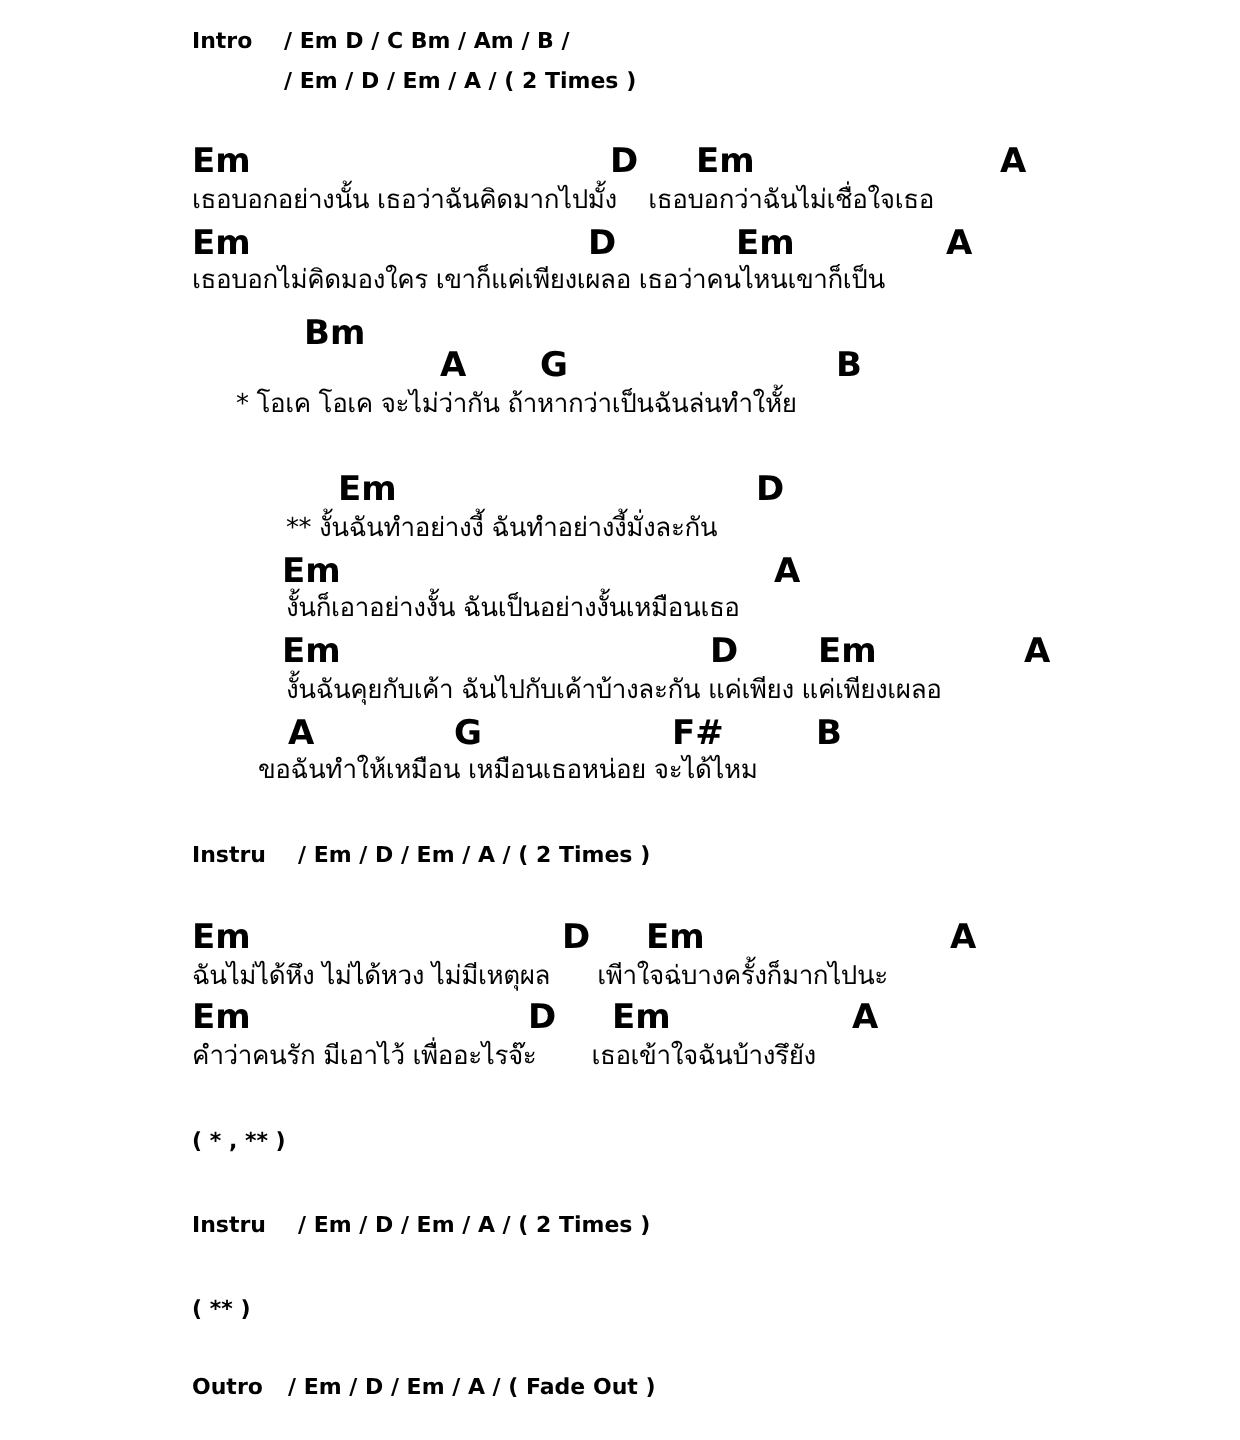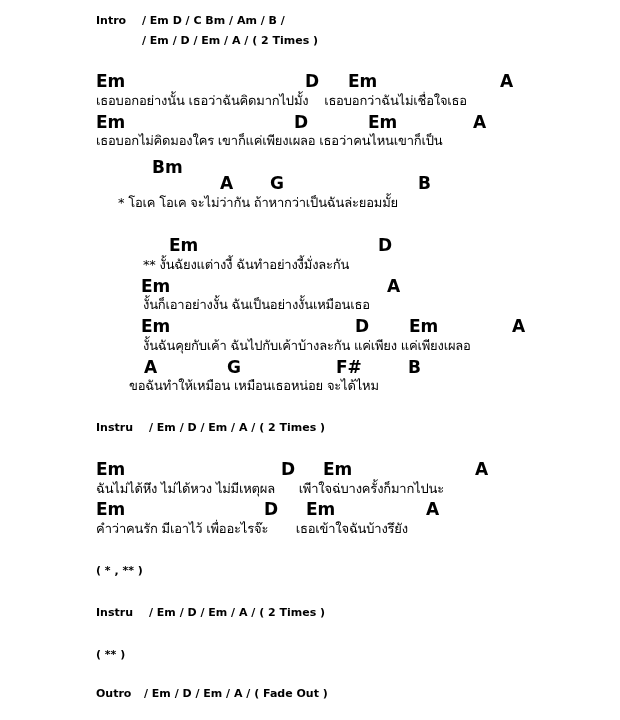--- a/index.html
+++ b/index.html
@@ -64,29 +64,29 @@
   <div class="lyric" style="left:96px; top:132px;">เธอบอกไม่คิดมองใคร เขาก็แค่เพียงเผลอ เธอว่าคนไหนเขาก็เป็น</div>
 </div>
 
 <div>
   <div>
     <span class="chord" style="left:128px; top:159px;margin-left:24px;">Bm</span>
     <span class="chord" style="left:220px; top:175px;">A</span>
     <span class="chord" style="left:270px; top:175px;">G</span>
     <span class="chord" style="left:418px; top:175px;">B</span>
   </div>
-  <div class="lyric" style="left:118px; top:194px;">* โอเค โอเค จะไม่ว่ากัน ถ้าหากว่าเป็นฉันล่ะยอมมั้ย</div>
+  <div class="lyric" style="left:118px; top:194px;">* โอเค โอเค จะไม่ว่ากัน ถ้าหากว่าเป็นฉันล่นทำใหั้ย</div>
 </div>
 
 <div>
   <div>
     <span class="chord" style="left:169px; top:237px;">Em</span>
     <span class="chord" style="left:378px; top:237px;">D</span>
   </div>
-  <div class="lyric" style="left:143px; top:256px;">** งั้นฉัยงแต่างงี้ ฉันทำอย่างงี้มั่งละกัน</div>
+  <div class="lyric" style="left:143px; top:256px;">** งั้นฉันทำอย่างงี้ ฉันทำอย่างงี้มั่งละกัน</div>
 
   <div>
     <span class="chord" style="left:141px; top:278px;">Em</span>
     <span class="chord" style="left:387px; top:278px;">A</span>
   </div>
   <div class="lyric" style="left:143px; top:296px;">งั้นก็เอาอย่างงั้น ฉันเป็นอย่างงั้นเหมือนเธอ</div>
 
   <div>
     <span class="chord" style="left:141px; top:318px;">Em</span>
     <span class="chord" style="left:355px; top:318px;">D</span>

